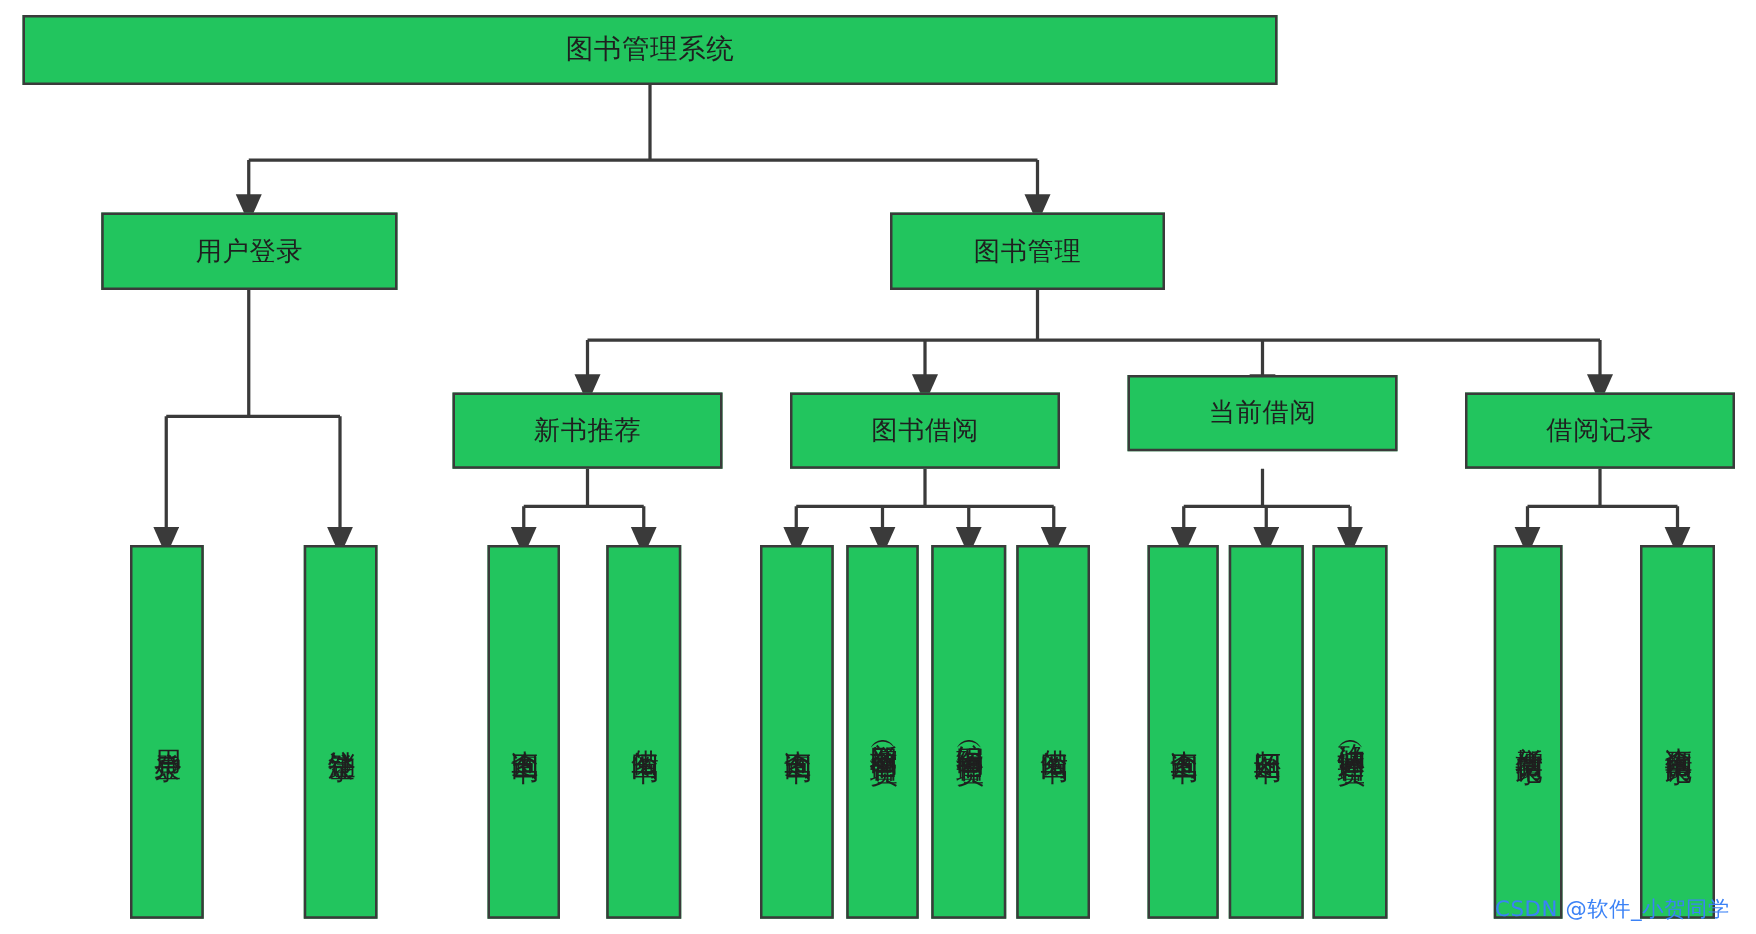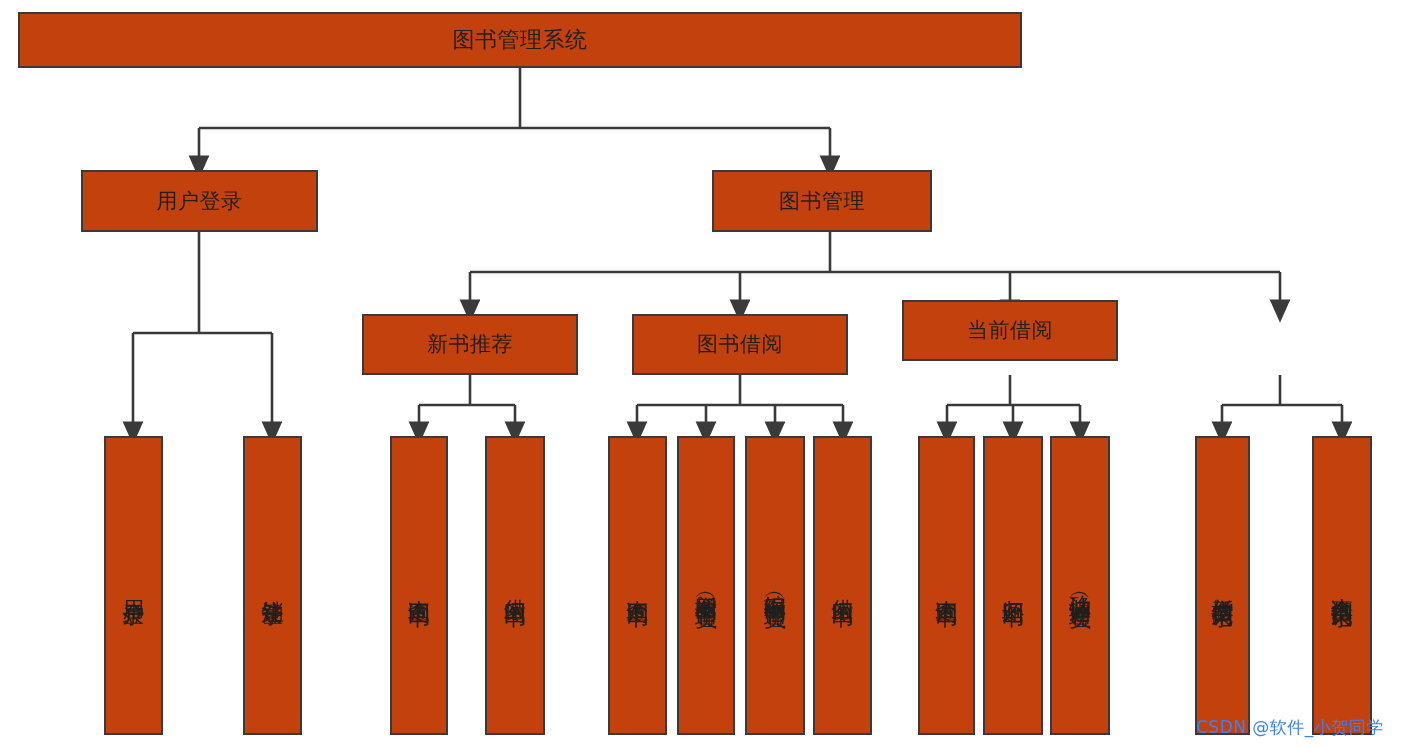--- a/index.html
+++ b/index.html
@@ -21,21 +21,21 @@
     position: absolute;
     left: 0;
     top: 0;
     width: 1405px;
     height: 747px;
   }
   .node {
     position: absolute;
     box-sizing: border-box;
     border: 2.5px solid #3a3a3a;
-    background: #c2410c;
+    background: #22c55e;
     display: flex;
     align-items: center;
     justify-content: center;
     overflow: hidden;
   }
   .node .node-label {
     color: #1f1f1f;
     font-size: 21px;
     line-height: 1.28;
     letter-spacing: 0.5px;
@@ -129,20 +129,23 @@
 
   <div class="node" style="left:632px; top:314px; width:216px; height:61px;">
     <span class="node-label">图书借阅</span>
   </div>
   <div class="node" style="left:362px; top:314px; width:216px; height:61px;">
     <span class="node-label">新书推荐</span>
   </div>
   <div class="node" style="left:902px; top:300px; width:216px; height:61px;">
     <span class="node-label">当前借阅</span>
   </div>
+  <div class="node" style="left:1172px; top:314px; width:216px; height:61px;">
+    <span class="node-label">借阅记录</span>
+  </div>
 
   <div class="node vertical" style="left:104px; top:436px; width:59px; height:299px;">
     <span class="node-label">用户登录</span>
   </div>
   <div class="node vertical" style="left:243px; top:436px; width:59px; height:299px;">
     <span class="node-label">注销登录</span>
   </div>
   <div class="node vertical" style="left:390px; top:436px; width:58px; height:299px;">
     <span class="node-label">查询图书</span>
   </div>

